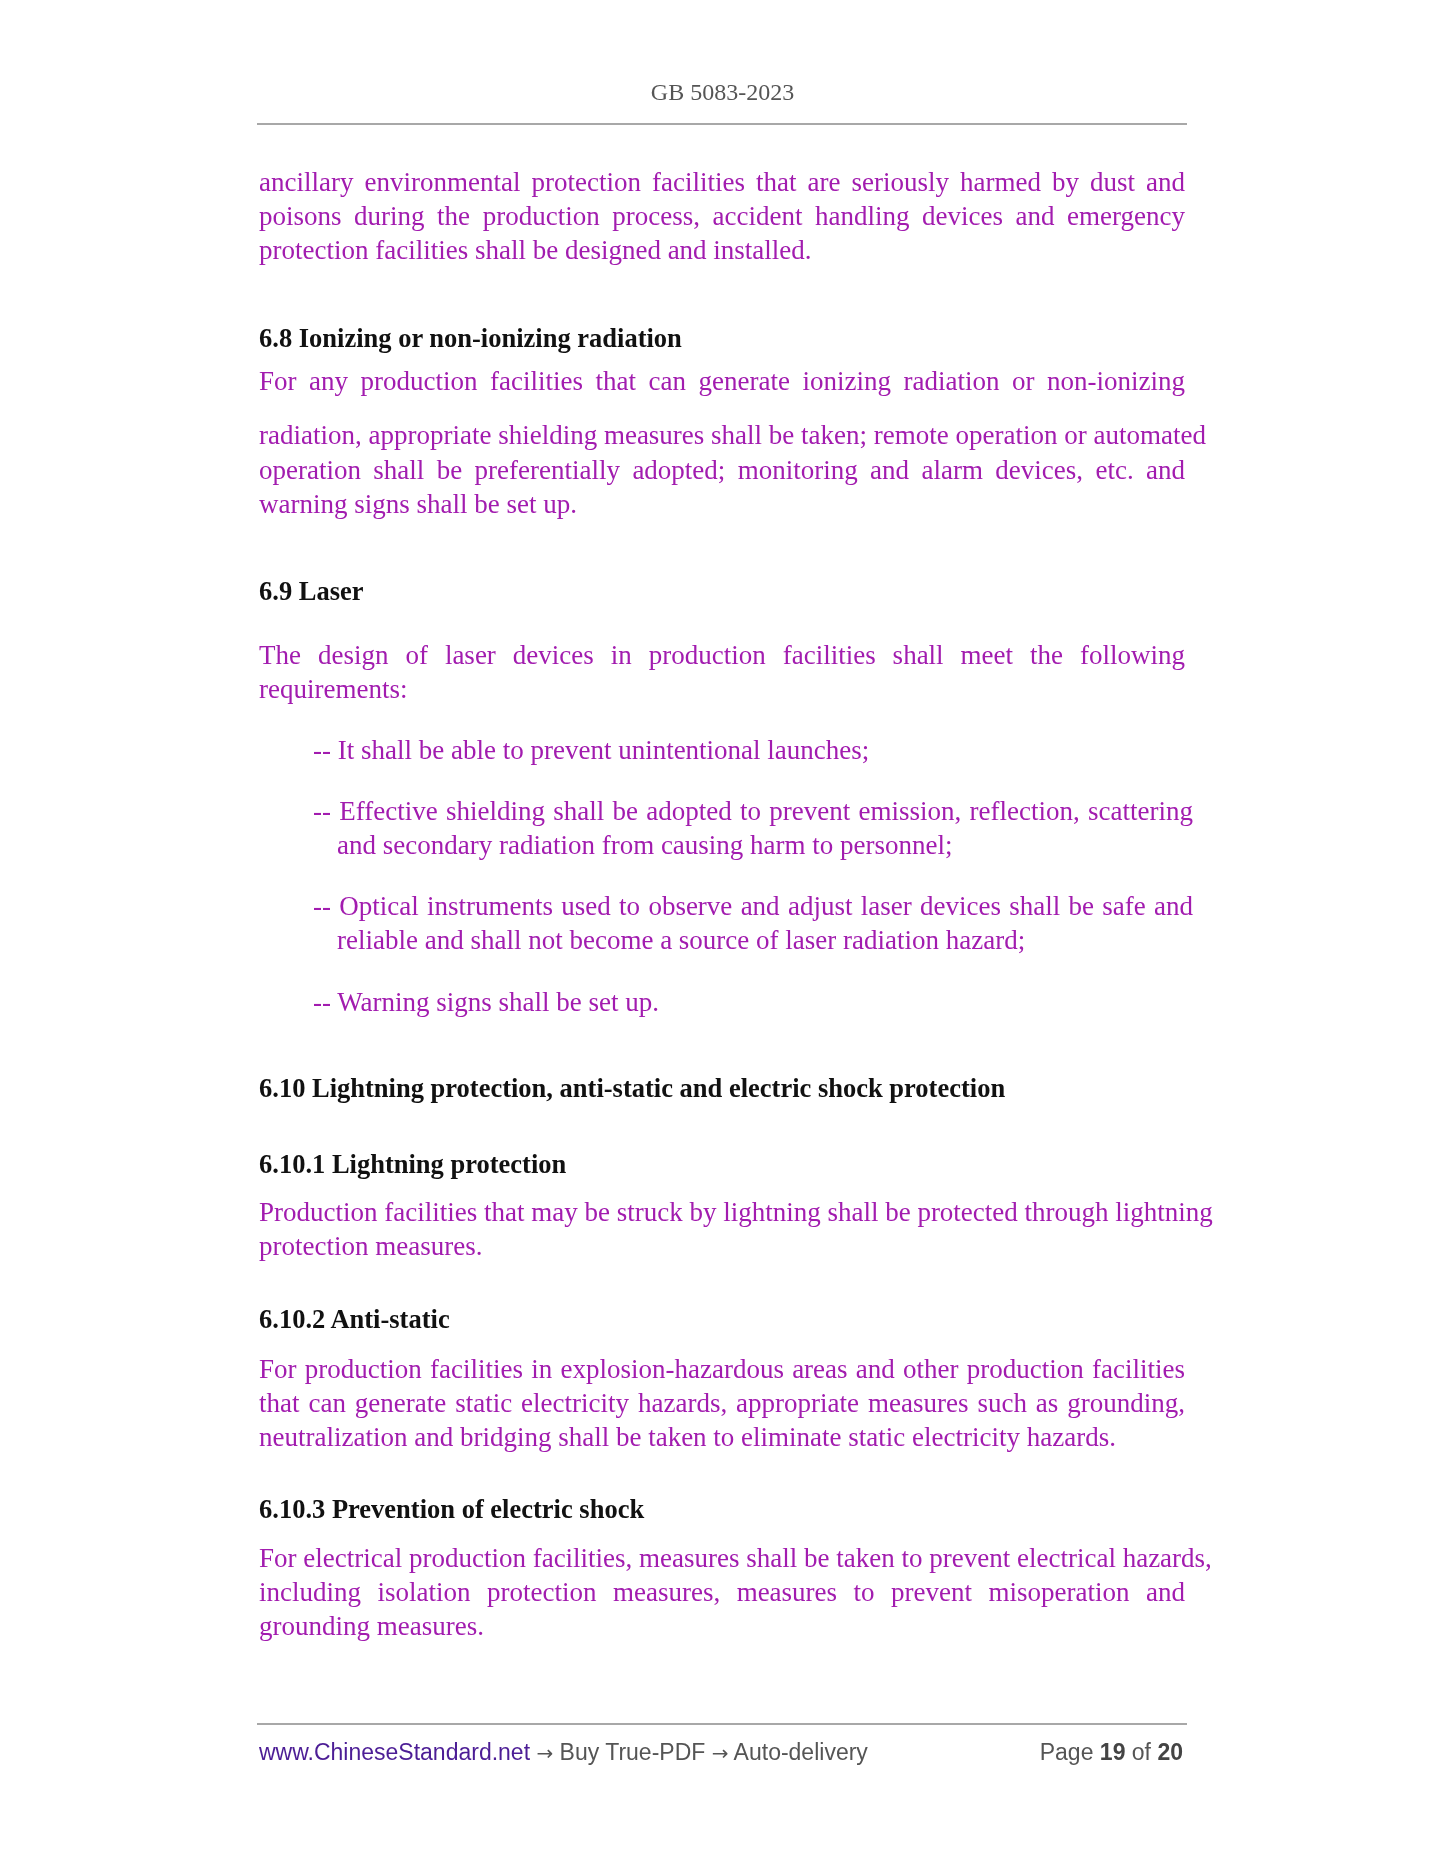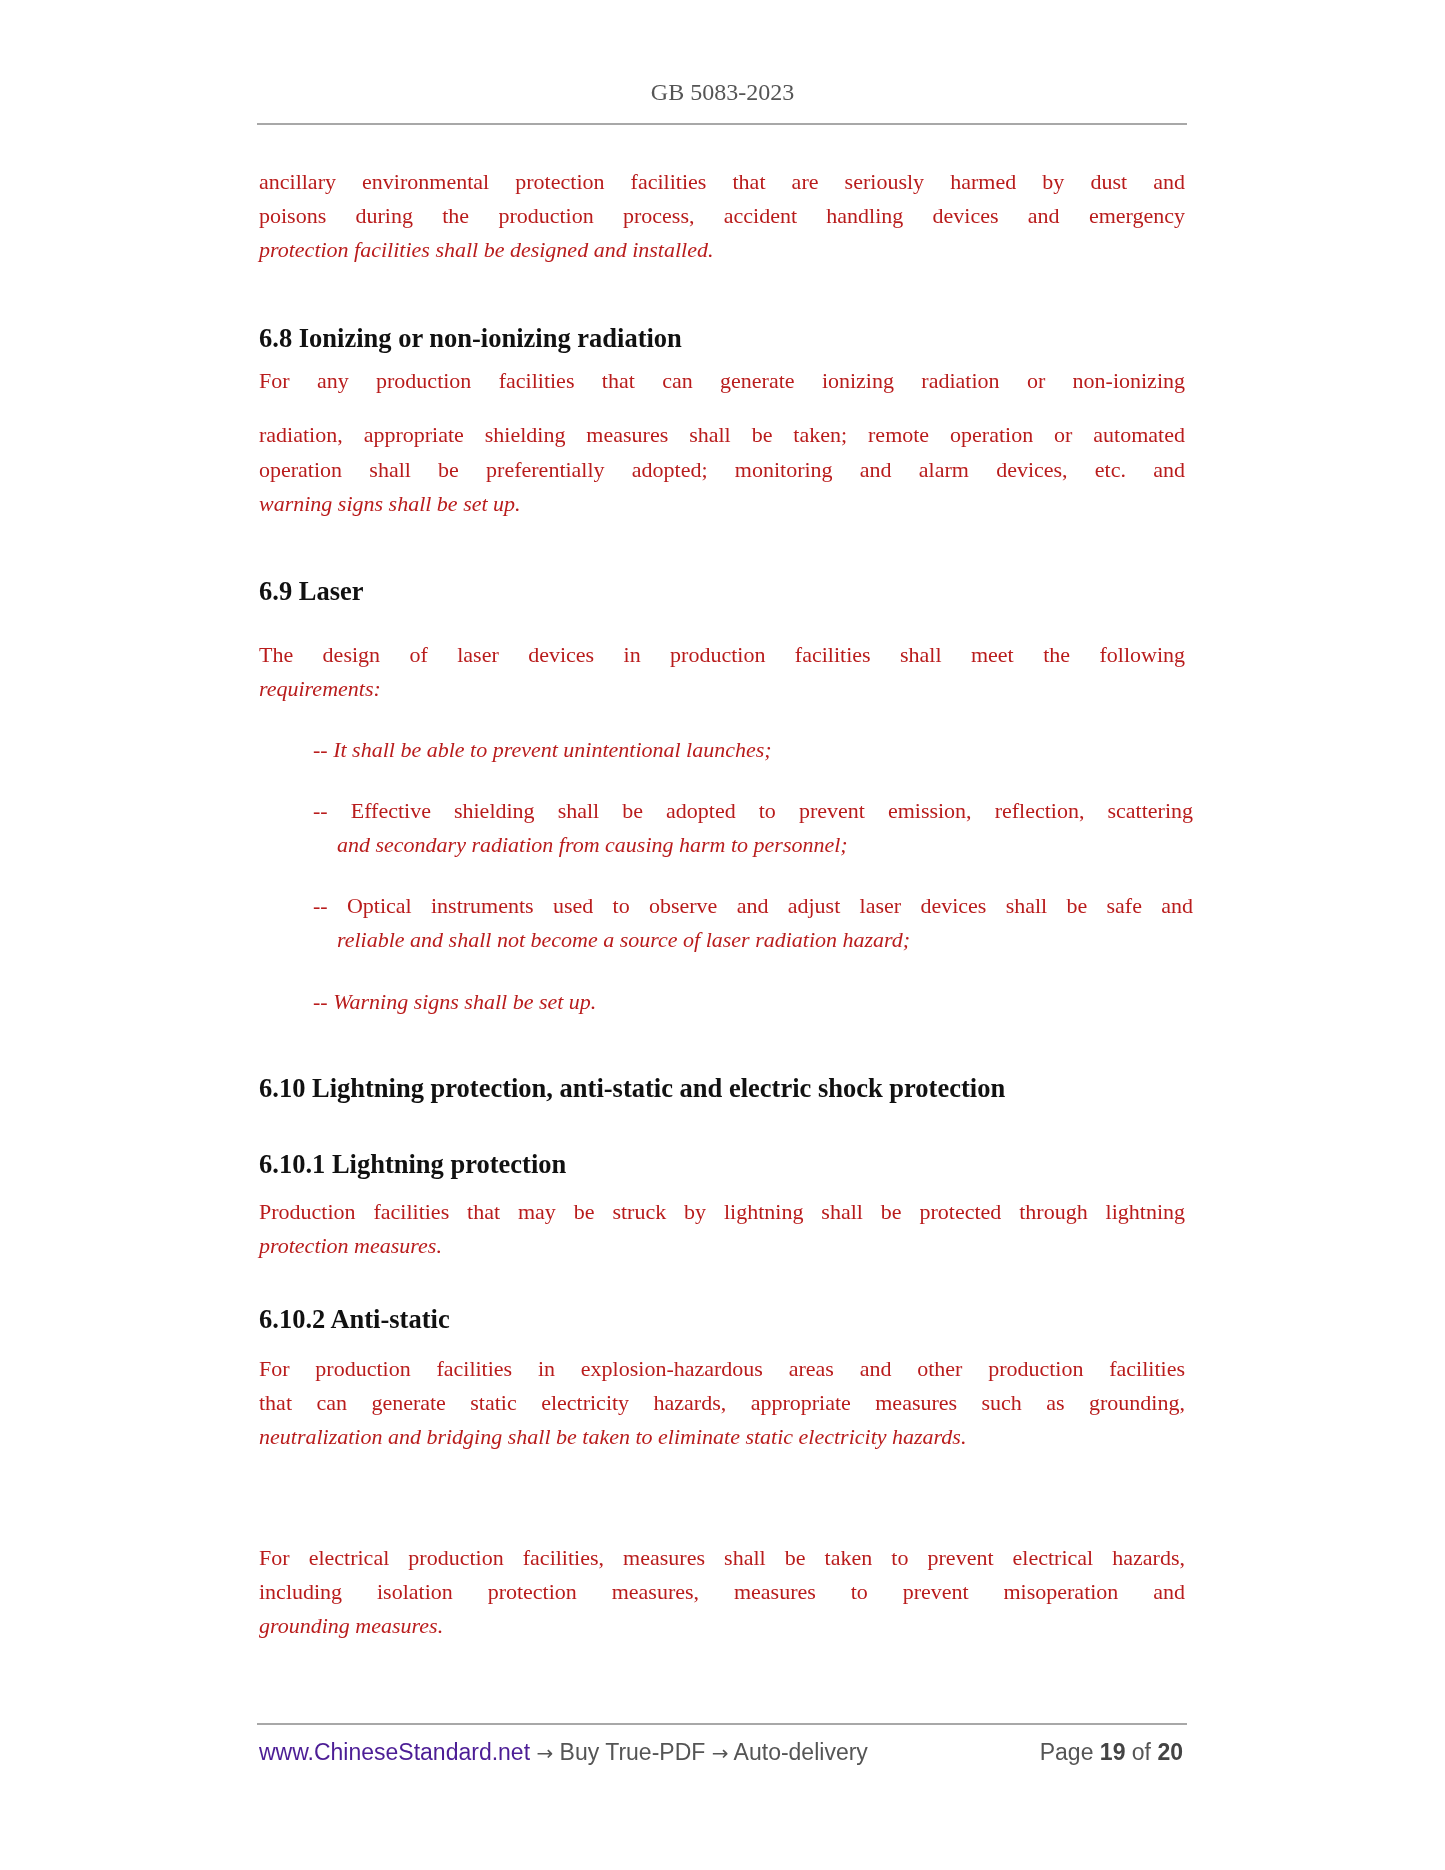--- a/index.html
+++ b/index.html
@@ -4,25 +4,25 @@
 <style>
   html, body { margin: 0; padding: 0; background: #ffffff; }
   body { width: 1445px; height: 1870px; position: relative; overflow: hidden; }
   .page { position: absolute; left: 0; top: 0; width: 1445px; height: 1870px; background: #fff; padding-left: 28px; }
   .header-title {
     position: absolute; left: 0; width: 1445px; top: 78px; text-align: center;
     font-family: "Liberation Serif", serif; font-size: 24px; color: #555; line-height: 28px;
   }
   .rule { position: absolute; left: 257px; width: 930px; height: 2px; background: #a8a8a8; }
   .line {
-    position: absolute; left: 259px; width: 926px; font-size: 22px; line-height: 34px; height: 34px;
+    position: absolute; left: 259px; width: 926px; font-size: 27px; line-height: 34px; height: 34px;
     white-space: nowrap; text-align: justify; text-align-last: justify;
-    font-family: "Liberation Serif", serif; color: #b91c1c;
+    font-family: "Liberation Serif", serif; color: #a21caf;
   }
-  .line.last { text-align-last: left; font-style: italic; }
+  .line.last { text-align-last: left; }
   .line.bullet { left: 305px; width: 880px; margin-left: 8px; }
   .line.cont { left: 337px; width: 848px; }
   .heading {
     position: absolute; left: 259px; font-size: 26.5px; line-height: 34px; font-weight: bold;
     font-family: "Liberation Serif", serif; color: #111; white-space: nowrap; margin-top: 12px;
   }
   .footer {
     position: absolute; top: 1737px; left: 259px; width: 926px; height: 30px;
     font-family: "Liberation Sans", sans-serif; font-size: 23px; color: #555; line-height: 30px;
   }
@@ -63,20 +63,21 @@
   <div class="heading" style="top:1059px">6.10 Lightning protection, anti-static and electric shock protection</div>
   <div class="heading" style="top:1135px">6.10.1 Lightning protection</div>
   <div class="line" style="top:1195px">Production facilities that may be struck by lightning shall be protected through lightning</div>
   <div class="line last" style="top:1229px">protection measures.</div>
 
   <div class="heading" style="top:1290px">6.10.2 Anti-static</div>
   <div class="line" style="top:1386px">that can generate static electricity hazards, appropriate measures such as grounding,</div>
   <div class="line" style="top:1352px">For production facilities in explosion-hazardous areas and other production facilities</div>
   <div class="line last" style="top:1420px">neutralization and bridging shall be taken to eliminate static electricity hazards.</div>
 
+  <div class="heading" style="top:1480px">6.10.3 Prevention of electric shock</div>
   <div class="line" style="top:1541px">For electrical production facilities, measures shall be taken to prevent electrical hazards,</div>
   <div class="line" style="top:1575px">including isolation protection measures, measures to prevent misoperation and</div>
   <div class="line last" style="top:1609px">grounding measures.</div>
 
   <div class="rule" style="top:1723px"></div>
   <div class="footer">
     <span class="link">www.ChineseStandard.net</span>
     <span class="arrow">→</span>
     <span>Buy True-PDF</span>
     <span class="arrow">→</span>

